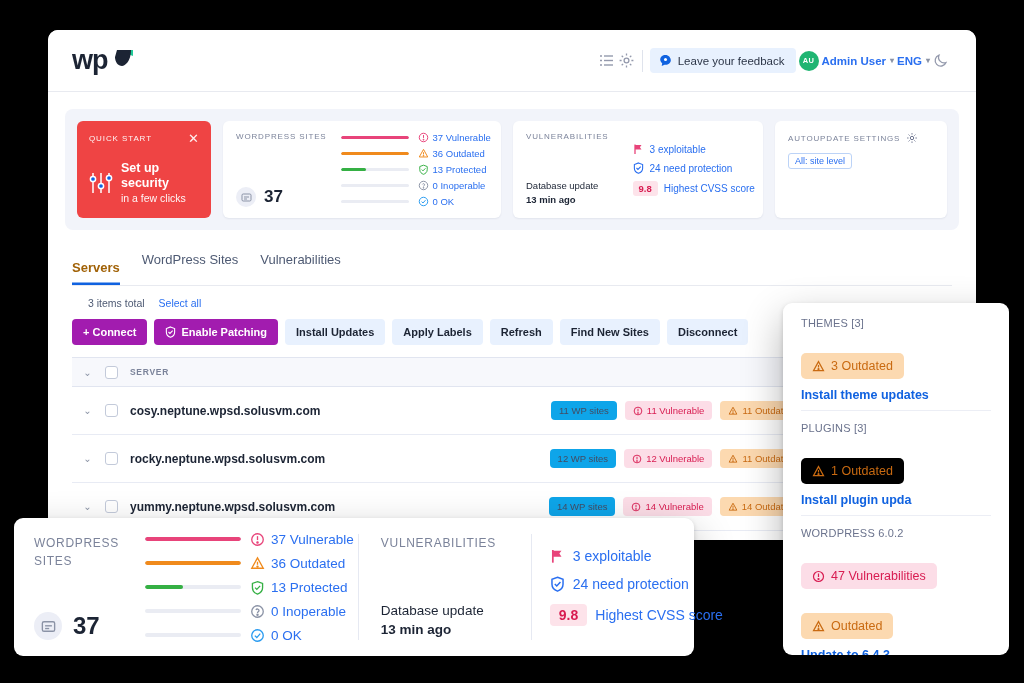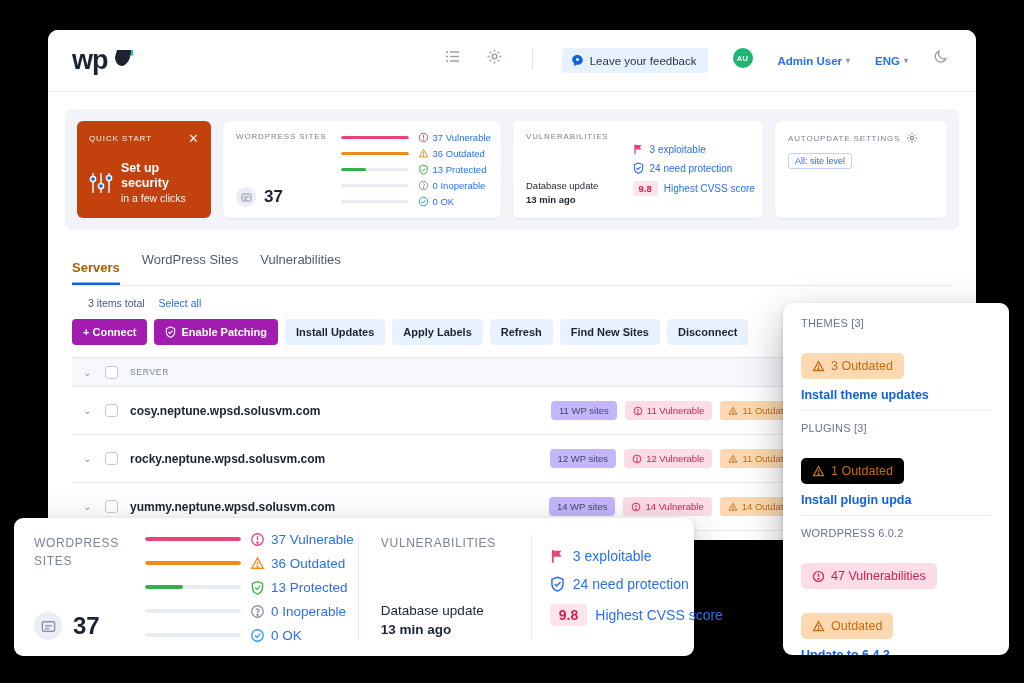--- a/index.html
+++ b/index.html
@@ -27,21 +27,21 @@
     padding: 0 26px 0 24px;
     border-bottom: 1px solid #e8eaf0;
     background: #fff;
   }
   .logo { display: flex; align-items: baseline; gap: 2px; }
   .logo-text {
     font-size: 27px; font-weight: bold; letter-spacing: -1px;
     color: #1c2434; line-height: 1;
   }
   .logo-mark { position: relative; width: 22px; height: 22px; margin-left: 3px; top: 1px; }
-  .header-right { margin-left: auto; display: flex; gap: 25px; }
+  .header-right { margin-left: auto; display: flex; align-items: center; gap: 3px; }
   .hicon { width: 17px; height: 17px; opacity: .72; cursor: pointer; display:block; }
   .hdivider { width: 1px; height: 22px; background: #dfe3ec; margin: 0 4px; }
   .feedback-pill {
     display: flex; align-items: center; gap: 6px;
     background: #e8f1fe; border-radius: 4px;
     padding: 6px 11px 6px 9px;
     font-size: 11.5px; color: #2d3648; cursor: pointer; white-space: nowrap;
   }
   .avatar {
     width: 20px; height: 20px; border-radius: 50%;
@@ -54,21 +54,21 @@
   }
   .caret { font-size: 8px; color: #8b93a6; }
 
   
   .summary-strip {
     margin: 17px 17px 0 17px;
     background: #f2f4fa; border-radius: 8px;
     padding: 12px; display: flex; gap: 12px;
   }
   .quick-start {
-    width: 134px; background: #c2410c; border-radius: 6px;
+    width: 134px; background: #ef4444; border-radius: 6px;
     padding: 11px 12px 13px; color: #fff; position: relative;
     display: flex; flex-direction: column;
   }
   .qs-top { display:flex; align-items:center; }
   .qs-title { font-size: 8px; letter-spacing: .9px; font-weight: 500; opacity: .95; }
   .qs-close { margin-left:auto; font-size: 13px; line-height: 1; opacity: .92; cursor: pointer; }
   .qs-body { margin-top: auto; display: flex; align-items: center; gap: 8px; }
   .qs-texts { line-height: 1.25; }
   .qs-main { font-size: 12.5px; font-weight: bold; }
   .qs-sub { font-size: 10.5px; opacity: .95; }
@@ -159,37 +159,37 @@
   }
 
   
   .table { margin: 12px 24px 0 24px; }
   .thead {
     display: flex; align-items: center; gap: 12px;
     height: 30px; background: #f7f8fc;
     border-top: 1px solid #e1e5f0; border-bottom: 1px solid #e1e5f0;
     padding: 0 10px;
   }
-  .th-label { font-size: 8.5px; letter-spacing: .7px; color: #7b839a; font-weight: 400; }
+  .th-label { font-size: 8.5px; letter-spacing: .7px; color: #7b839a; font-weight: 700; }
   .chev { font-size: 10px; color: #8b93a6; cursor: pointer; width: 11px; text-align:center;}
   .cbox {
     width: 13px; height: 13px; border: 1.4px solid #c3cada; border-radius: 3px;
     background: #fff; cursor: pointer; flex: none;
   }
   .trow {
     display: flex; align-items: center; gap: 12px;
     height: 48px; padding: 0 10px; border-bottom: 1px solid #e8ebf4;
   }
   .srv-name { font-size: 12px; font-weight: bold; color: #1c2434; white-space: nowrap; }
   .row-badges { margin-left: auto; display: flex; gap: 8px; padding-right: 140px; }
   .badge {
     font-size: 9.5px; border-radius: 4px; padding: 4px 8px; white-space: nowrap;
     display: flex; align-items: center; gap: 4px; font-weight: 500;
   }
-  .badge-gray { background: #c4b5fd; color: #434c63; }
+  .badge-gray { background: #0ea5e9; color: #434c63; }
   .badge-pink { background: #fcdde7; color: #d81c51; }
   .badge-orange { background: #fcd9b0; color: #c96a11; }
 
   
   .overlay-right {
     position: absolute; left: 783px; top: 303px; width: 226px; height: 352px;
     background: #fff; border-radius: 9px;
     box-shadow: 0 16px 40px rgba(0,0,0,.30), 0 2px 5px rgba(0,0,0,.16);
     overflow: hidden; padding: 14px 18px 0 18px;
   }

